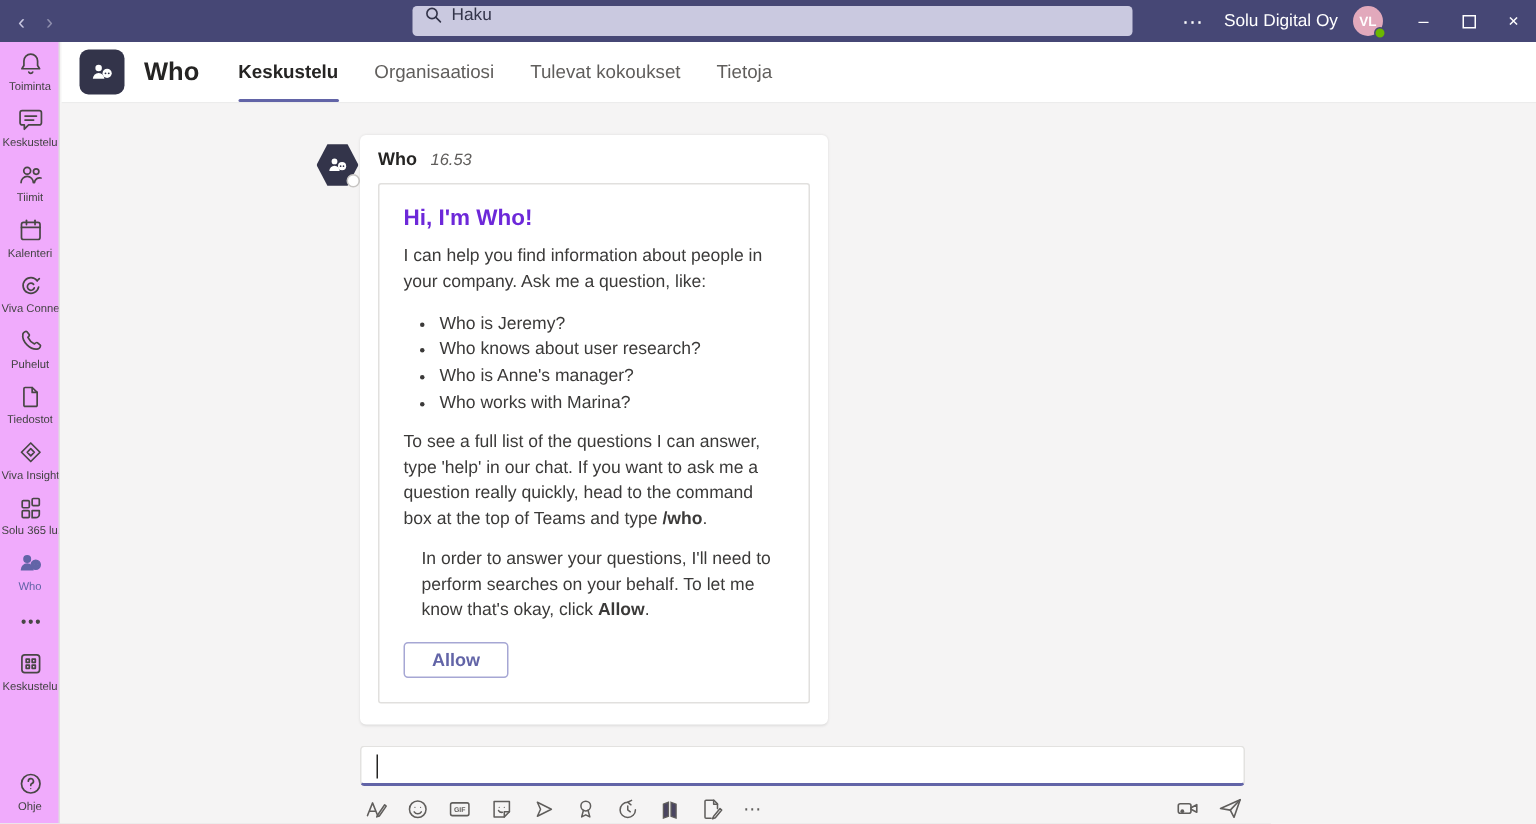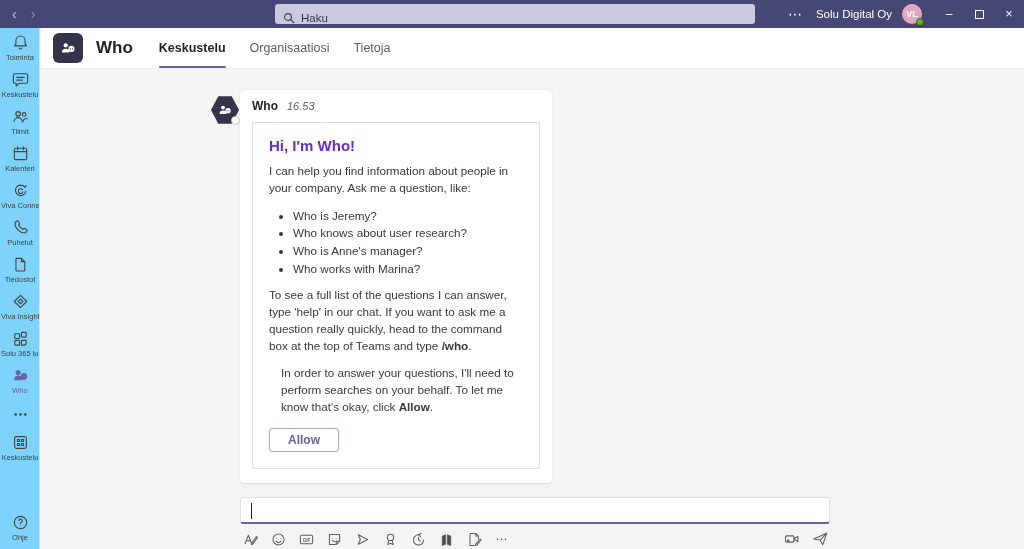--- a/index.html
+++ b/index.html
@@ -5,35 +5,35 @@
   * { margin:0; padding:0; box-sizing:border-box; }
   body { font-family:"Liberation Sans", sans-serif; background:#ddd; }
   .stage { position:relative; width:1024px; height:549px; background:#f5f4f4; overflow:hidden; }
 
   
   .titlebar { position:absolute; top:0; left:0; width:1024px; height:28px; background:#464775; }
   .nav-arrows { position:absolute; left:12px; top:0; height:28px; display:flex; align-items:center; gap:14px; }
   .nav-arrow { color:#c8c7e0; font-size:14px; cursor:pointer; line-height:1; }
   .nav-arrow.dim { color:#8f8fae; }
   .searchbox { position:absolute; left:275px; top:4px; width:480px; height:20px; background:#cac9e0;
-               border-radius:3px; display:flex; align-items:flex-end; padding:0 8px; gap:6px; }
+               border-radius:3px; display:flex; align-items:flex-start; padding:0 8px; gap:6px; }
   .searchbox .ph { color:#33344a; font-size:11.5px; }
   .tb-right { position:absolute; right:0; top:0; height:28px; display:flex; align-items:center; }
   .tb-more { color:#fff; font-size:14px; padding:0 14px; cursor:pointer; }
   .tb-org { color:#fff; font-size:11.5px; margin-right:10px; cursor:pointer; }
   .tb-avatar { position:relative; width:20px; height:20px; border-radius:50%; background:#e2a9bc; color:#fff;
                font-size:9px; font-weight:bold; display:flex; align-items:center; justify-content:center; margin-right:12px; cursor:pointer; }
   .tb-avatar .status { position:absolute; right:-2px; bottom:-2px; width:8px; height:8px; border-radius:50%;
                background:#6bb700; border:1.5px solid #464775; }
   .winbtn { width:30px; height:28px; display:flex; align-items:center; justify-content:center; color:#fff;
             font-size:12px; cursor:pointer; }
   .winbtn .maxbox { width:9px; height:9px; border:1px solid #fff; }
 
   
-  .rail { position:absolute; left:0; top:28px; width:40px; height:521px; background:#7dd3fc; border-right:1px solid #e0e0e0; }
+  .rail { position:absolute; left:0; top:28px; width:40px; height:521px; background:#f0abfc; border-right:1px solid #e0e0e0; }
   .rail-item { width:40px; height:37px; display:flex; flex-direction:column; align-items:center; justify-content:center;
                cursor:pointer; padding-top:2px; }
   .rail-item .lbl { font-size:7.5px; color:#424242; margin-top:1px; max-width:38px; white-space:nowrap; overflow:hidden; }
   .rail-item.active .lbl { color:#6264a7; }
   .rail-item svg { stroke:#484644; }
   .rail-item.active svg { stroke:#6264a7; }
   .rail-help { position:absolute; bottom:4px; left:0; }
   .ic { fill:none; stroke-width:1.2; stroke-linecap:round; stroke-linejoin:round; }
 
   
@@ -245,20 +245,21 @@
         <path d="M3.2 15 a4.3 4.3 0 0 1 8.6 0 z" fill="#fff"></path>
         <circle cx="13.8" cy="11" r="3.4" fill="#fff"></circle>
         <circle cx="12.6" cy="11" r="0.7" fill="#33344a"></circle>
           <circle cx="15" cy="11" r="0.7" fill="#33344a"></circle>
       </svg>
     </div>
     <div class="app-title">Who</div>
     <div class="tabs">
       <div class="tab active">Keskustelu</div>
       <div class="tab">Organisaatiosi</div>
+      <div class="tab">Tulevat kokoukset</div>
       <div class="tab">Tietoja</div>
     </div>
   </div>
 
   <div class="chat"></div>
 
   <div class="msg-avatar">
     <div class="hex">
       <svg width="16" height="16" viewBox="0 0 20 20">
         <circle cx="7.5" cy="7" r="2.4" fill="#fff"></circle>

